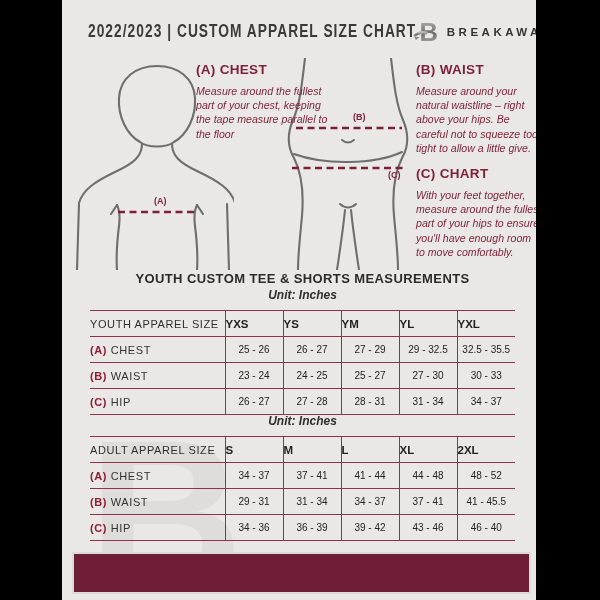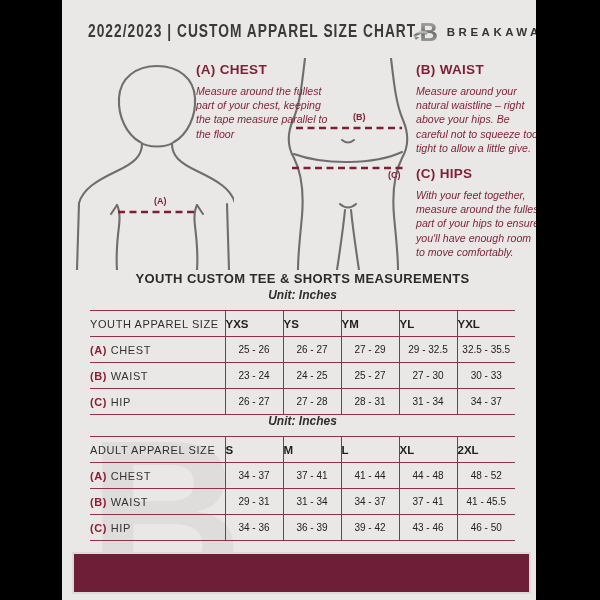--- a/index.html
+++ b/index.html
@@ -125,21 +125,21 @@
 
       <div class="gtext g-chest">
         <h3>(A) CHEST</h3>
         <p>Measure around the fullest part of your chest, keeping the tape measure parallel to the floor</p>
       </div>
       <div class="gtext g-waist">
         <h3>(B) WAIST</h3>
         <p>Measure around your natural waistline – right above your hips. Be careful not to squeeze too tight to allow a little give.</p>
       </div>
       <div class="gtext g-hips">
-        <h3>(C) HIPS</h3>
+        <h3>(C) CHART</h3>
         <p>With your feet together, measure around the fullest part of your hips to ensure you'll have enough room to move comfortably.</p>
       </div>
     </div>
 
     <div class="tbl-section sec-youth">
       <h2 class="tbl-title">YOUTH CUSTOM TEE &amp; SHORTS MEASUREMENTS</h2>
       <div class="tbl-unit">Unit: Inches</div>
       <table class="size">
         <colgroup>
             <col class="c0">
@@ -221,21 +221,21 @@
           <td class="val">34 - 37</td>
           <td class="val">37 - 41</td>
           <td class="val">41 - 45.5</td>
         </tr>
         <tr>
           <td class="rowlabel"><span class="rk">(C)</span> <span class="rl">HIP</span></td>
           <td class="val">34 - 36</td>
           <td class="val">36 - 39</td>
           <td class="val">39 - 42</td>
           <td class="val">43 - 46</td>
-          <td class="val">46 - 50</td>
+          <td class="val">46 - 40</td>
         </tr>
       </tbody>
         </table>
     </div>
 
     <div class="footer-bar"></div>
   </div>
 </div>
 
 </body></html>

